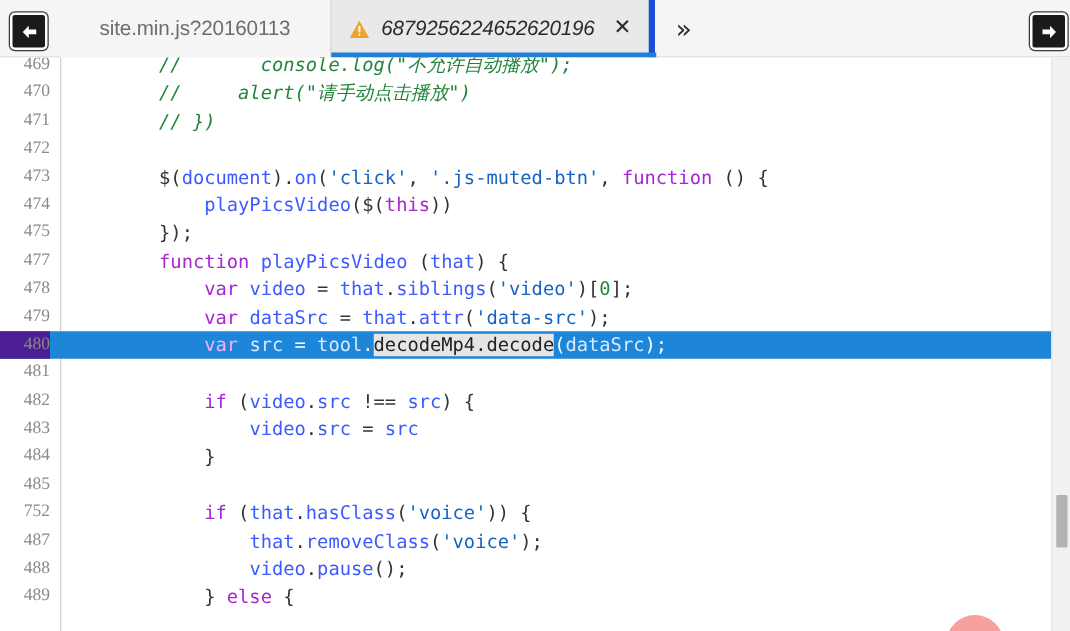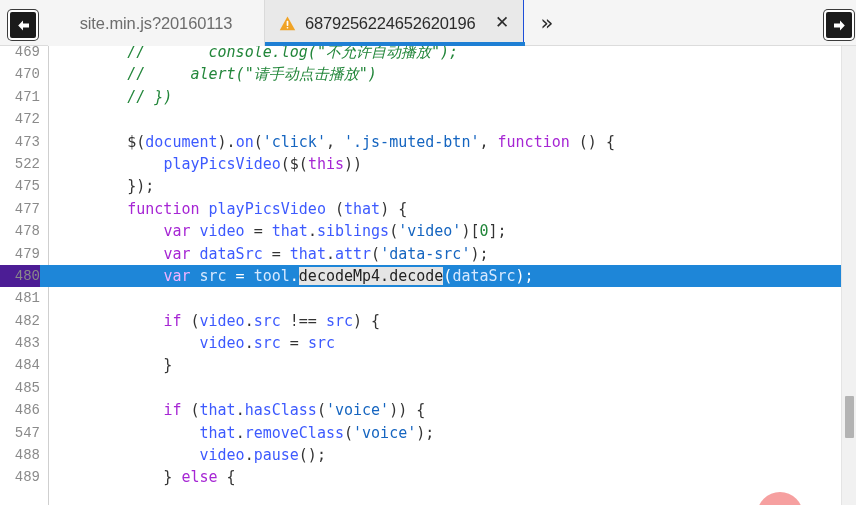--- a/index.html
+++ b/index.html
@@ -63,24 +63,25 @@
 
   #tab-active {
     position: absolute;
     left: 264px;
     top: 0;
     width: 260px;
     height: 46px;
     background: #e9e9e9;
     box-sizing: border-box;
     border-left: 1px solid #dadada;
-    border-right: 1px solid #1d4ed8;
-    display: flex;
-    align-items: center;
-    cursor: pointer;
+    border-right: 5px solid #1d4ed8;
+    display: flex;
+    align-items: center;
+    cursor: pointer;
+    font-style: italic;
   }
   #tab-active-underline {
     position: absolute;
     left: 0;
     bottom: 0;
     width: 260px;
     height: 4px;
     background: #1e7fd4;
   }
   #warning-icon {
@@ -159,21 +160,21 @@
     white-space: pre;
   }
   .lnum {
     position: absolute;
     left: 0;
     top: 0;
     width: 40px;
     text-align: right;
     color: #8a8a8a;
     font-size: 14px;
-    font-family: Liberation Mono, monospace;
+    font-family: Liberation Serif, serif;
   }
   .ltext {
     position: absolute;
     left: 55px;
     top: 0;
     color: #333333;
   }
   .line.selected {
     background: #1e86d8;
   }
@@ -280,33 +281,33 @@
 </div>
 
 <div id="editor">
   <div id="gutter-rule"></div>
   <div id="code-lines">
       <div class="line"><span class="lnum">469</span><span class="ltext"><span class="p">        </span><span class="c">//       console.log("不允许自动播放");</span></span></div>
       <div class="line"><span class="lnum">470</span><span class="ltext"><span class="p">        </span><span class="c">//     alert("请手动点击播放")</span></span></div>
       <div class="line"><span class="lnum">471</span><span class="ltext"><span class="p">        </span><span class="c">// })</span></span></div>
       <div class="line"><span class="lnum">472</span><span class="ltext"></span></div>
       <div class="line"><span class="lnum">473</span><span class="ltext"><span class="p">        $(</span><span class="id">document</span><span class="p">).</span><span class="id">on</span><span class="p">(</span><span class="s">'click'</span><span class="p">, </span><span class="s">'.js-muted-btn'</span><span class="p">, </span><span class="k">function</span><span class="p"> () {</span></span></div>
-      <div class="line"><span class="lnum">522</span><span class="ltext"><span class="p">            </span><span class="id">playPicsVideo</span><span class="p">($(</span><span class="k">this</span><span class="p">))</span></span></div>
+      <div class="line"><span class="lnum">474</span><span class="ltext"><span class="p">            </span><span class="id">playPicsVideo</span><span class="p">($(</span><span class="k">this</span><span class="p">))</span></span></div>
       <div class="line"><span class="lnum">475</span><span class="ltext"><span class="p">        });</span></span></div>
       <div class="line"><span class="lnum">477</span><span class="ltext"><span class="p">        </span><span class="k">function</span><span class="p"> </span><span class="id">playPicsVideo</span><span class="p"> (</span><span class="id">that</span><span class="p">) {</span></span></div>
       <div class="line"><span class="lnum">478</span><span class="ltext"><span class="p">            </span><span class="k">var</span><span class="p"> </span><span class="id">video</span><span class="p"> = </span><span class="id">that</span><span class="p">.</span><span class="id">siblings</span><span class="p">(</span><span class="s">'video'</span><span class="p">)[</span><span class="n">0</span><span class="p">];</span></span></div>
       <div class="line"><span class="lnum">479</span><span class="ltext"><span class="p">            </span><span class="k">var</span><span class="p"> </span><span class="id">dataSrc</span><span class="p"> = </span><span class="id">that</span><span class="p">.</span><span class="id">attr</span><span class="p">(</span><span class="s">'data-src'</span><span class="p">);</span></span></div>
       <div class="line selected"><span class="lnum">480</span><span class="ltext"><span class="p">            </span><span class="k">var</span><span class="p"> </span><span class="id">src</span><span class="p"> = </span><span class="id">tool</span><span class="p">.</span><span class="p find">decodeMp4.decode</span><span class="p">(</span><span class="id">dataSrc</span><span class="p">);</span></span></div>
       <div class="line"><span class="lnum">481</span><span class="ltext"></span></div>
       <div class="line"><span class="lnum">482</span><span class="ltext"><span class="p">            </span><span class="k">if</span><span class="p"> (</span><span class="id">video</span><span class="p">.</span><span class="id">src</span><span class="p"> !== </span><span class="id">src</span><span class="p">) {</span></span></div>
       <div class="line"><span class="lnum">483</span><span class="ltext"><span class="p">                </span><span class="id">video</span><span class="p">.</span><span class="id">src</span><span class="p"> = </span><span class="id">src</span></span></div>
       <div class="line"><span class="lnum">484</span><span class="ltext"><span class="p">            }</span></span></div>
       <div class="line"><span class="lnum">485</span><span class="ltext"></span></div>
-      <div class="line"><span class="lnum">486</span><span class="ltext"><span class="p">            </span><span class="k">if</span><span class="p"> (</span><span class="id">that</span><span class="p">.</span><span class="id">hasClass</span><span class="p">(</span><span class="s">'voice'</span><span class="p">)) {</span></span></div>
-      <div class="line"><span class="lnum">547</span><span class="ltext"><span class="p">                </span><span class="id">that</span><span class="p">.</span><span class="id">removeClass</span><span class="p">(</span><span class="s">'voice'</span><span class="p">);</span></span></div>
+      <div class="line"><span class="lnum">752</span><span class="ltext"><span class="p">            </span><span class="k">if</span><span class="p"> (</span><span class="id">that</span><span class="p">.</span><span class="id">hasClass</span><span class="p">(</span><span class="s">'voice'</span><span class="p">)) {</span></span></div>
+      <div class="line"><span class="lnum">487</span><span class="ltext"><span class="p">                </span><span class="id">that</span><span class="p">.</span><span class="id">removeClass</span><span class="p">(</span><span class="s">'voice'</span><span class="p">);</span></span></div>
       <div class="line"><span class="lnum">488</span><span class="ltext"><span class="p">                </span><span class="id">video</span><span class="p">.</span><span class="id">pause</span><span class="p">();</span></span></div>
       <div class="line"><span class="lnum">489</span><span class="ltext"><span class="p">            } </span><span class="k">else</span><span class="p"> {</span></span></div>
     </div>
 </div>
 
 <div id="scrollbar-track">
   <div id="scrollbar-thumb" style="top: 350px; height: 42px;"></div>
 </div>
 
 <div id="floating-action-button" style="background: rgb(246, 160, 160);"></div>

